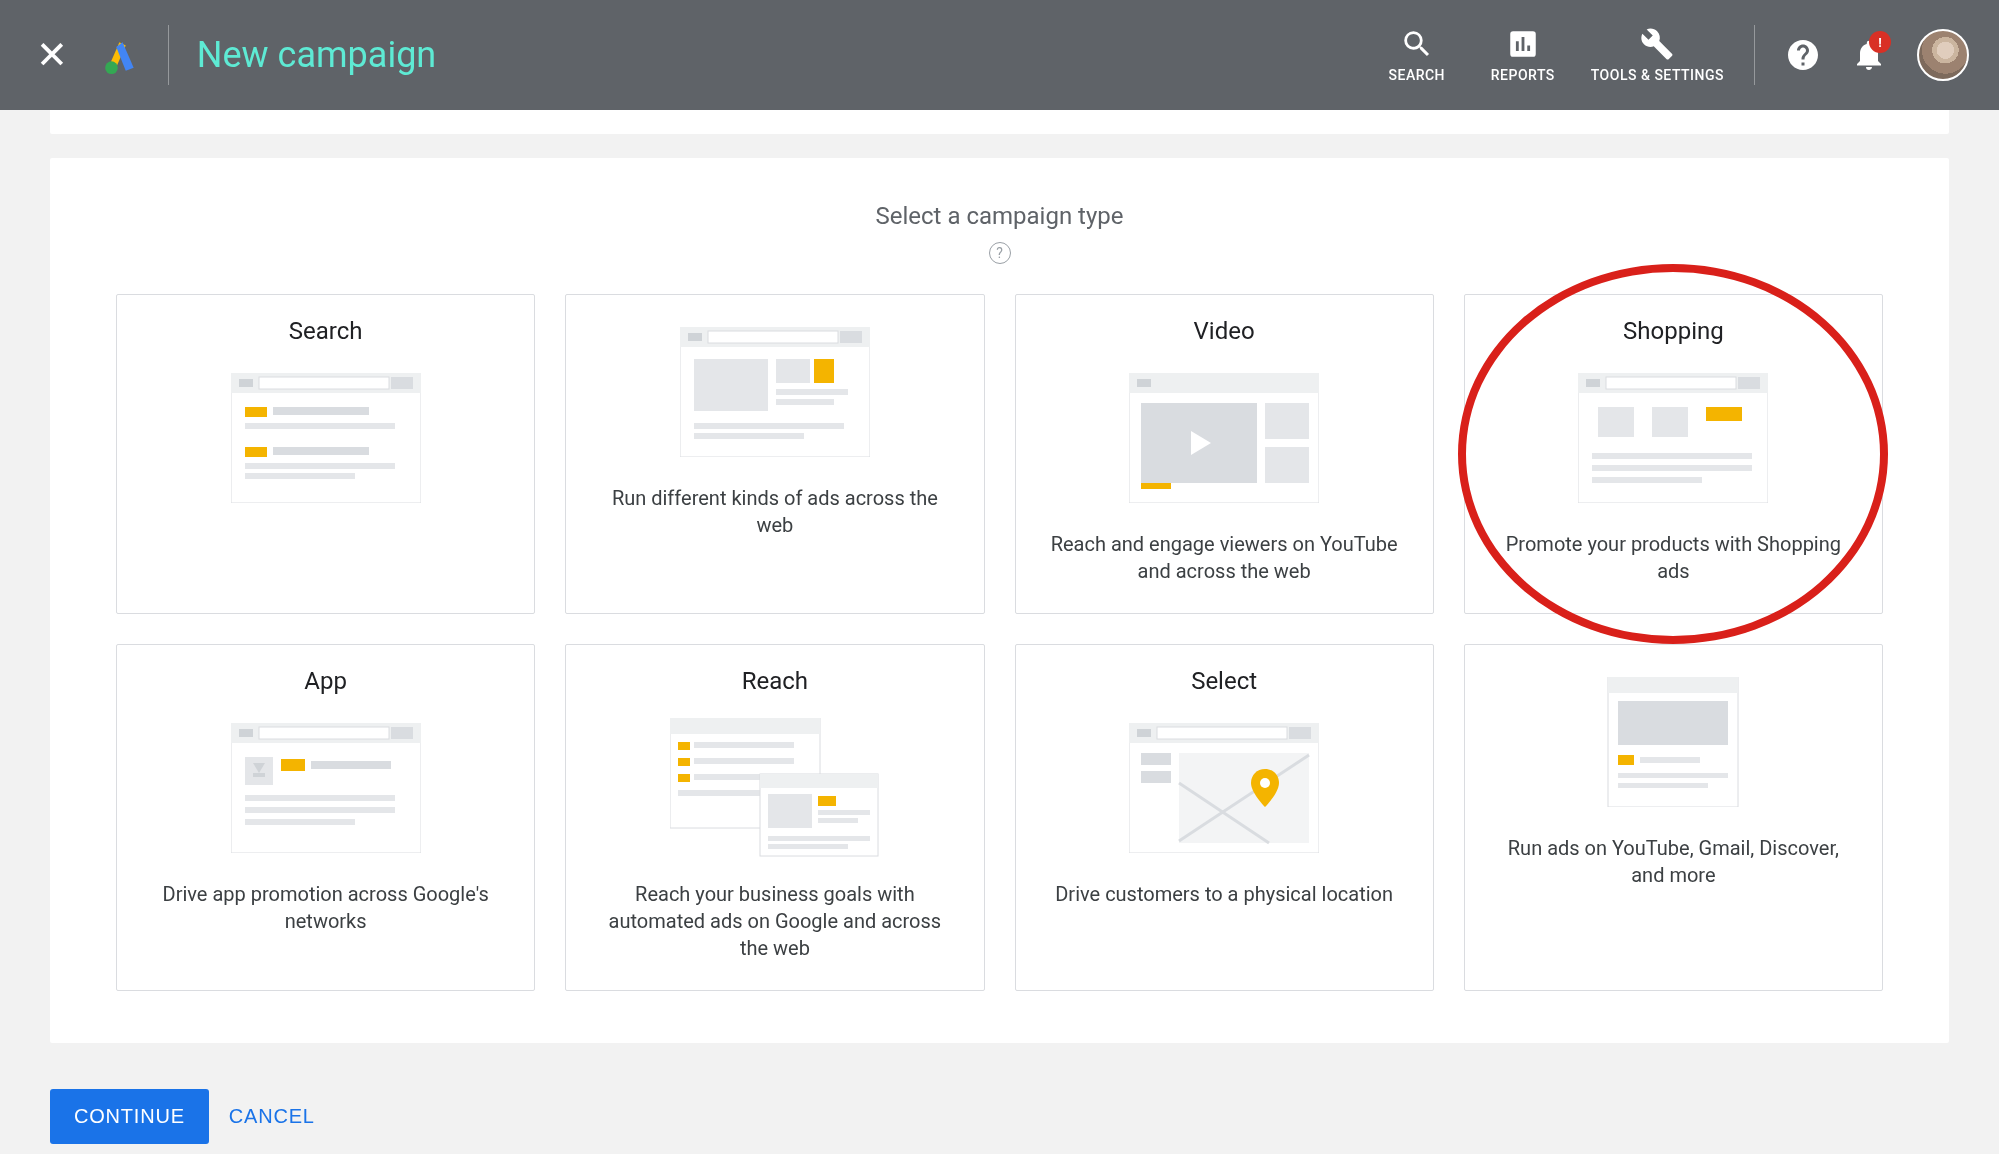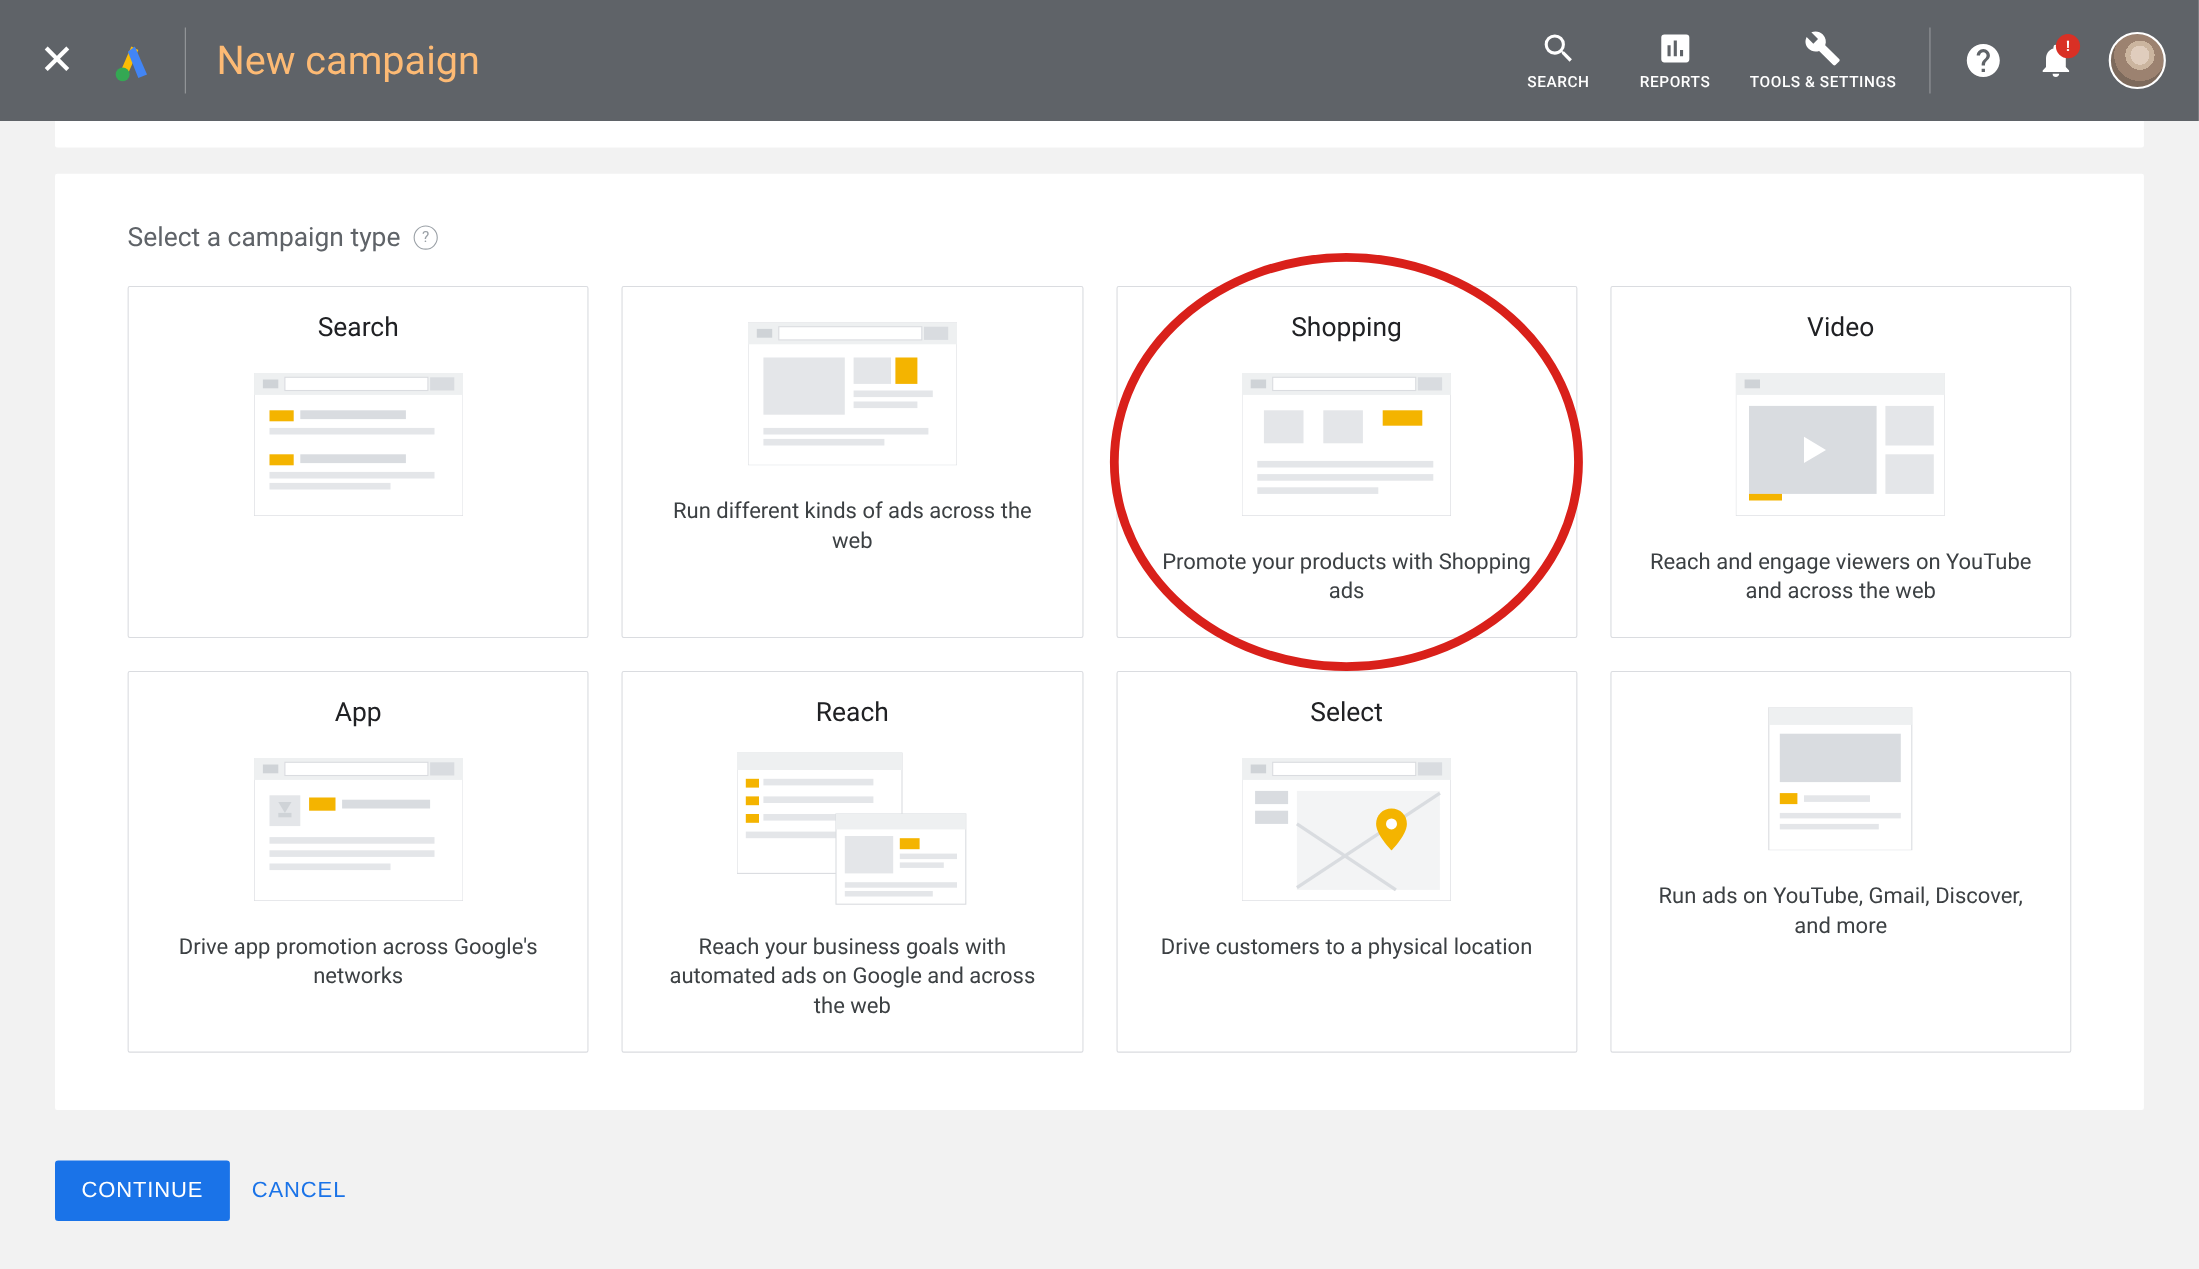--- a/index.html
+++ b/index.html
@@ -37,21 +37,21 @@
   .ads-logo {
     width: 38px; height: 38px;
   }
   .vdiv {
     width: 1px; height: 60px;
     background: rgba(255,255,255,0.35);
   }
   .page-title {
     font-size: 36px;
     font-weight: 400;
-    color: #fdba74;
+    color: #5eead4;
   }
   .header-right {
     display: flex;
     align-items: center;
     gap: 30px;
   }
   .nav-tool {
     display: flex;
     flex-direction: column;
     align-items: center;
@@ -102,20 +102,21 @@
     border-radius: 2px;
   }
   .section-label {
     display: flex;
     align-items: center;
     gap: 12px;
     color: #5f6368;
     font-size: 24px;
     font-weight: 400;
     margin-bottom: 30px;
+    flex-direction: column;
   }
   .help-circle {
     width: 22px; height: 22px;
     border: 1.7px solid #9aa0a6;
     border-radius: 50%;
     display:flex; align-items:center; justify-content:center;
     font-size: 14px; color:#9aa0a6;
   }
 
   .grid {
@@ -281,55 +282,55 @@
           <rect x="96" y="62" width="72" height="6" fill="#e4e6e9"></rect>
           <rect x="96" y="72" width="58" height="6" fill="#e4e6e9"></rect>
           <rect x="14" y="96" width="150" height="6" fill="#e4e6e9"></rect>
           <rect x="14" y="106" width="110" height="6" fill="#e4e6e9"></rect>
         </svg>
       </div>
       <div class="tile-desc">Run different kinds of ads across the web</div>
     </div>
 
     <div class="tile">
+      <div class="tile-title">Video</div>
+      <div class="illus-wrap">
+        <svg width="190" height="130" viewBox="0 0 190 130">
+          <rect x="0" y="0" width="190" height="130" fill="#fff" stroke="#dadce0"></rect>
+          <rect x="0" y="0" width="190" height="20" fill="#eef0f1"></rect>
+          <rect x="8" y="6" width="14" height="8" fill="#cfd3d7"></rect>
+          <rect x="12" y="30" width="116" height="80" fill="#d9dce0"></rect>
+          <polygon points="62,58 62,82 82,70" fill="#fff"></polygon>
+          <rect x="12" y="110" width="30" height="6" fill="#f4b400"></rect>
+          <rect x="136" y="30" width="44" height="36" fill="#e4e6e9"></rect>
+          <rect x="136" y="74" width="44" height="36" fill="#e4e6e9"></rect>
+        </svg>
+      </div>
+      <div class="tile-desc">Reach and engage viewers on YouTube and across the web</div>
+    </div>
+
+    <div class="tile">
       <div class="tile-title">Shopping</div>
       <div class="illus-wrap">
         <svg width="190" height="130" viewBox="0 0 190 130">
           <rect x="0" y="0" width="190" height="130" fill="#fff" stroke="#dadce0"></rect>
           <rect x="0" y="0" width="190" height="20" fill="#eef0f1"></rect>
           <rect x="8" y="6" width="14" height="8" fill="#cfd3d7"></rect>
           <rect x="28" y="4" width="130" height="12" fill="#fff" stroke="#dadce0"></rect>
           <rect x="160" y="4" width="22" height="12" fill="#d9dce0"></rect>
           <rect x="20" y="34" width="36" height="30" fill="#e4e6e9"></rect>
           <rect x="74" y="34" width="36" height="30" fill="#e4e6e9"></rect>
           <rect x="128" y="34" width="36" height="14" fill="#f4b400"></rect>
           <rect x="14" y="80" width="160" height="6" fill="#e4e6e9"></rect>
           <rect x="14" y="92" width="160" height="6" fill="#e4e6e9"></rect>
           <rect x="14" y="104" width="110" height="6" fill="#e4e6e9"></rect>
         </svg>
       </div>
       <div class="tile-desc">Promote your products with Shopping ads</div>
       <div class="highlight-ring"></div>
-    </div>
-
-    <div class="tile">
-      <div class="tile-title">Video</div>
-      <div class="illus-wrap">
-        <svg width="190" height="130" viewBox="0 0 190 130">
-          <rect x="0" y="0" width="190" height="130" fill="#fff" stroke="#dadce0"></rect>
-          <rect x="0" y="0" width="190" height="20" fill="#eef0f1"></rect>
-          <rect x="8" y="6" width="14" height="8" fill="#cfd3d7"></rect>
-          <rect x="12" y="30" width="116" height="80" fill="#d9dce0"></rect>
-          <polygon points="62,58 62,82 82,70" fill="#fff"></polygon>
-          <rect x="12" y="110" width="30" height="6" fill="#f4b400"></rect>
-          <rect x="136" y="30" width="44" height="36" fill="#e4e6e9"></rect>
-          <rect x="136" y="74" width="44" height="36" fill="#e4e6e9"></rect>
-        </svg>
-      </div>
-      <div class="tile-desc">Reach and engage viewers on YouTube and across the web</div>
     </div>
 
     <div class="tile">
       <div class="tile-title">App</div>
       <div class="illus-wrap">
         <svg width="190" height="130" viewBox="0 0 190 130">
           <rect x="0" y="0" width="190" height="130" fill="#fff" stroke="#dadce0"></rect>
           <rect x="0" y="0" width="190" height="20" fill="#eef0f1"></rect>
           <rect x="8" y="6" width="14" height="8" fill="#cfd3d7"></rect>
           <rect x="28" y="4" width="130" height="12" fill="#fff" stroke="#dadce0"></rect>

